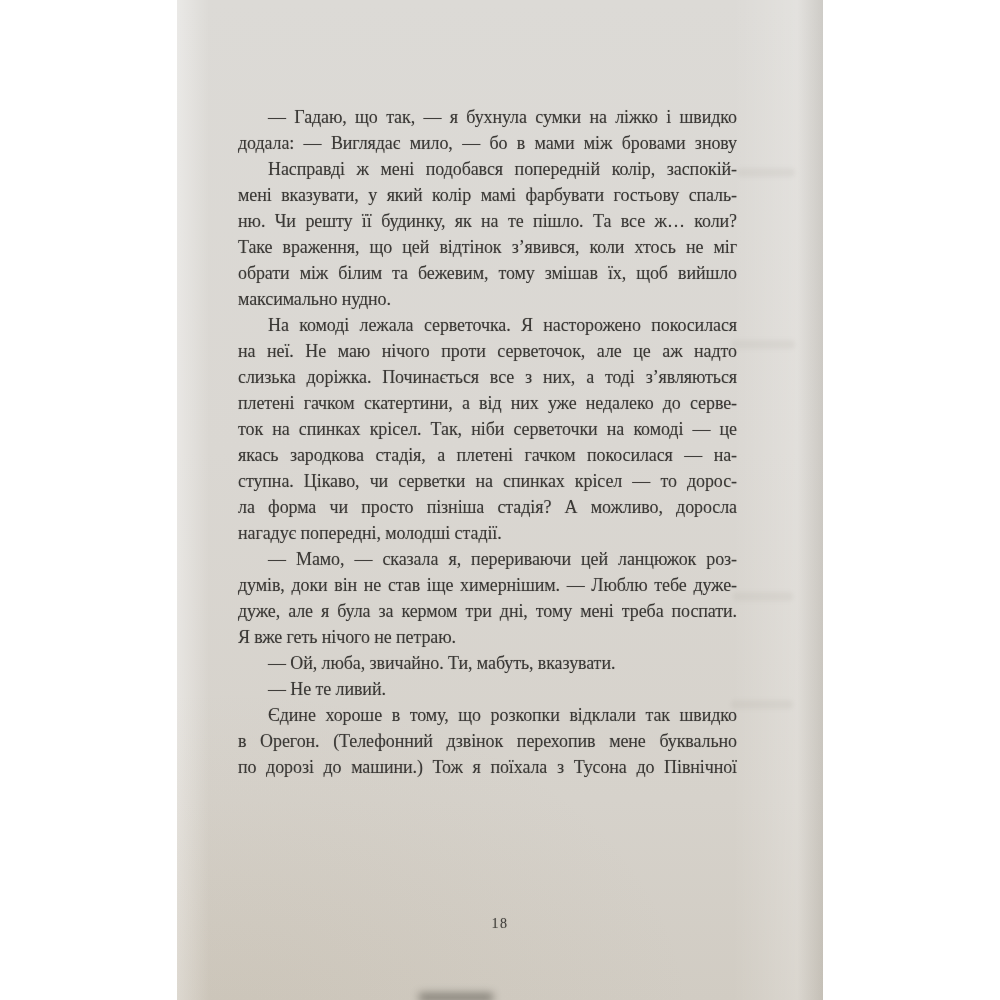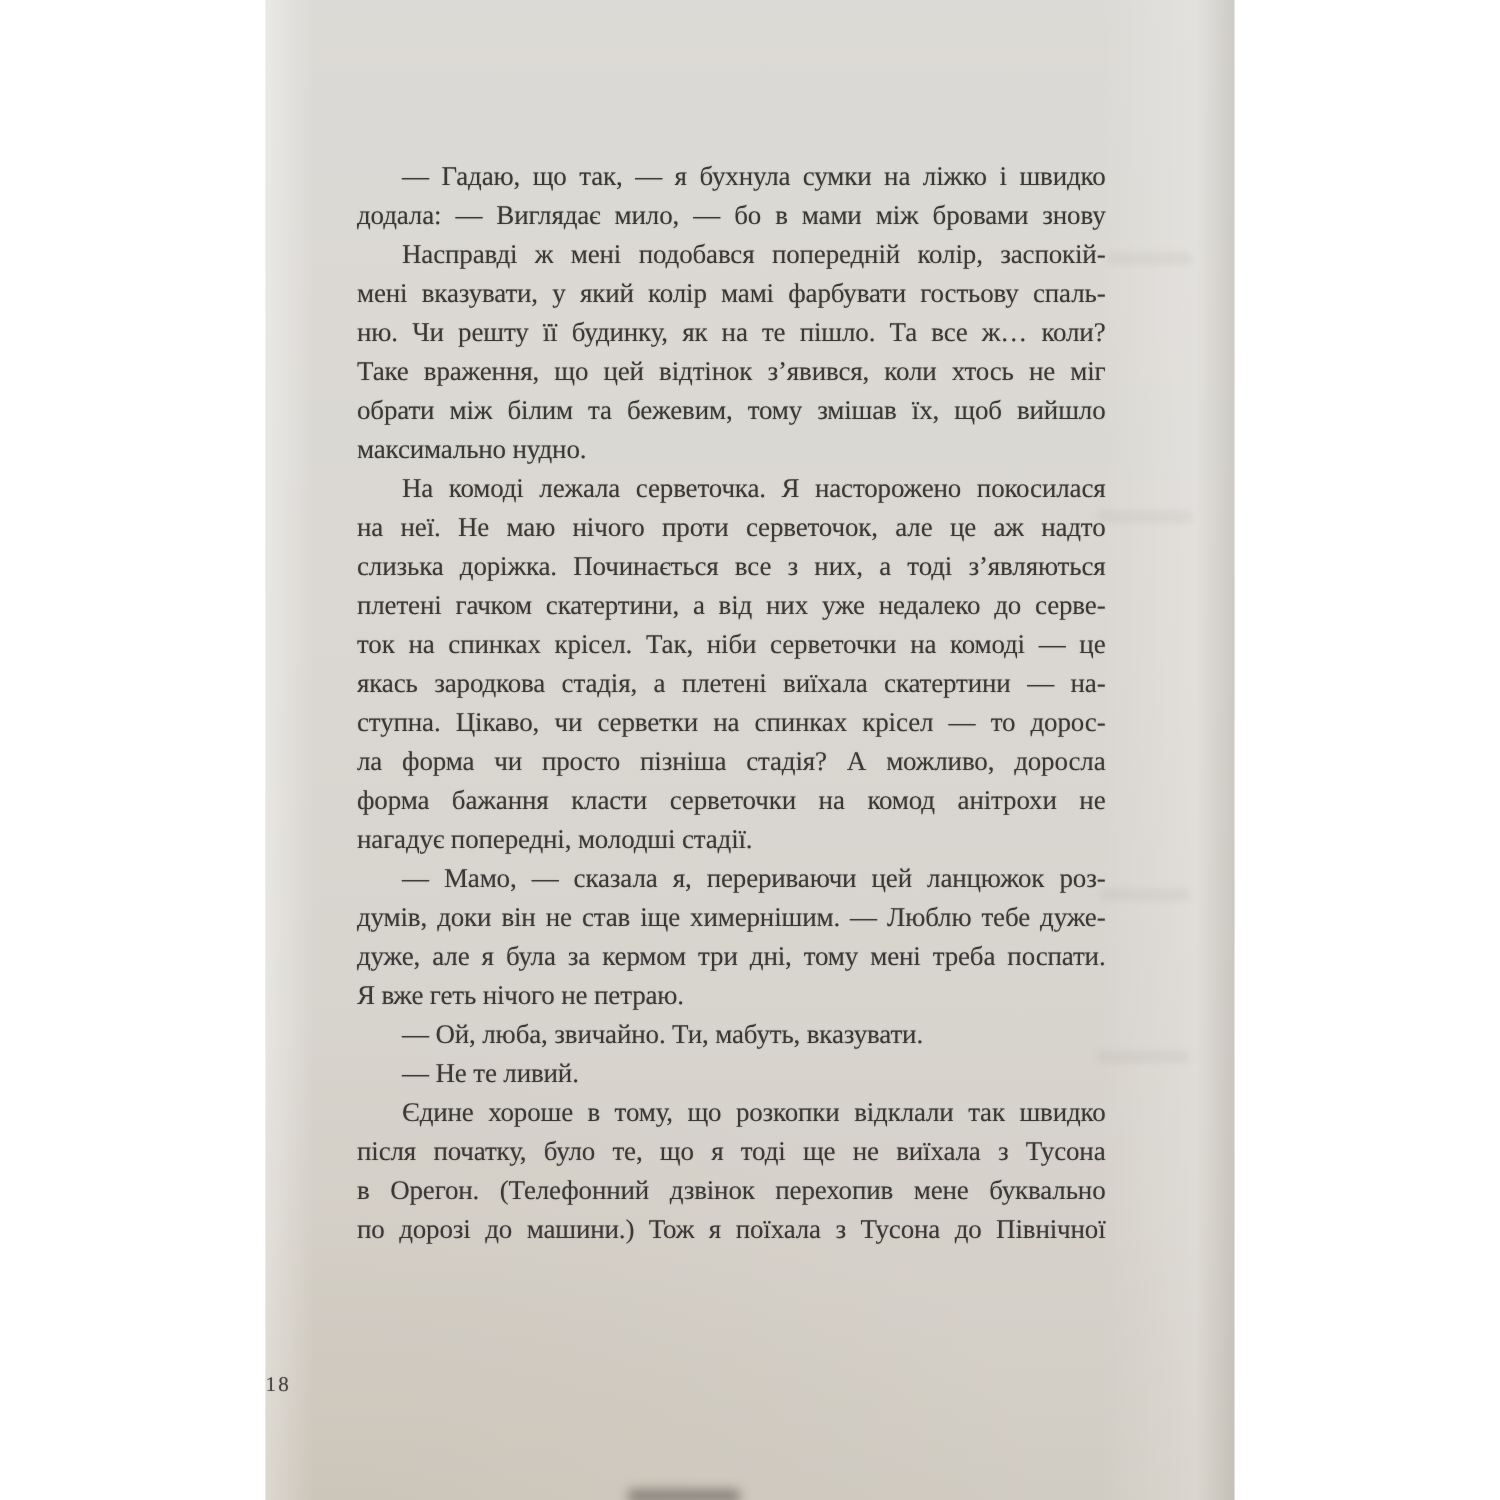--- a/index.html
+++ b/index.html
@@ -24,20 +24,21 @@
     text-shadow:0 0 1px rgba(59,57,54,0.38);
   }
   .para{margin:0;padding:0;}
   .ln{text-align:justify;text-align-last:justify;white-space:normal;}
   .ll{text-align-last:left;}
   .in{text-indent:30px;}
 
   
   .pagenum{
     position:absolute;left:0;top:916px;width:100%;
+    text-align:center;
     font-family:"Liberation Serif","DejaVu Serif",serif;
     font-size:14px;color:#45433f;letter-spacing:1.5px;
     text-shadow:0 0 1px rgba(69,67,63,0.4);
   }
 
   
   .smudge{
     position:absolute;left:242px;bottom:-2px;width:74px;height:9px;
     background:#55524a;filter:blur(4px);opacity:.6;
   }
@@ -70,45 +71,43 @@
         <div class="ln">обрати між білим та бежевим, тому змішав їх, щоб вийшло</div>
         <div class="ln ll">максимально нудно.</div>
       </div>
 
       <div class="para">
         <div class="ln in">На комоді лежала серветочка. Я насторожено покосилася</div>
         <div class="ln">на неї. Не маю нічого проти серветочок, але це аж надто</div>
         <div class="ln">слизька доріжка. Починається все з них, а тоді з’являються</div>
         <div class="ln">плетені гачком скатертини, а від них уже недалеко до серве-</div>
         <div class="ln">ток на спинках крісел. Так, ніби серветочки на комоді — це</div>
-        <div class="ln">якась зародкова стадія, а плетені виїхала скатертини — на-</div>
+        <div class="ln">якась зародкова стадія, а плетені гачком покосилася — на-</div>
         <div class="ln">ступна. Цікаво, чи серветки на спинках крісел — то дорос-</div>
         <div class="ln">ла форма чи просто пізніша стадія? А можливо, доросла</div>
-        <div class="ln">форма бажання класти серветочки на комод анітрохи не</div>
         <div class="ln ll">нагадує попередні, молодші стадії.</div>
       </div>
 
       <div class="para">
         <div class="ln in">— Мамо, — сказала я, перериваючи цей ланцюжок роз-</div>
         <div class="ln">думів, доки він не став іще химернішим. — Люблю тебе дуже-</div>
         <div class="ln">дуже, але я була за кермом три дні, тому мені треба поспати.</div>
         <div class="ln ll">Я вже геть нічого не петраю.</div>
       </div>
 
       <div class="para">
         <div class="ln in ll">— Ой, люба, звичайно. Ти, мабуть, вказувати.</div>
       </div>
 
       <div class="para">
         <div class="ln in ll">— Не те ливий.</div>
       </div>
 
       <div class="para">
         <div class="ln in">Єдине хороше в тому, що розкопки відклали так швидко</div>
-        <div class="ln">після початку, було те, що я тоді ще не виїхала з Тусона</div>
         <div class="ln">в Орегон. (Телефонний дзвінок перехопив мене буквально</div>
         <div class="ln">по дорозі до машини.) Тож я поїхала з Тусона до Північної</div>
       </div>
 
     </div>
 
     <div class="pagenum">18</div>
 
     <div class="ghost g1"></div>
     <div class="ghost g2"></div>

